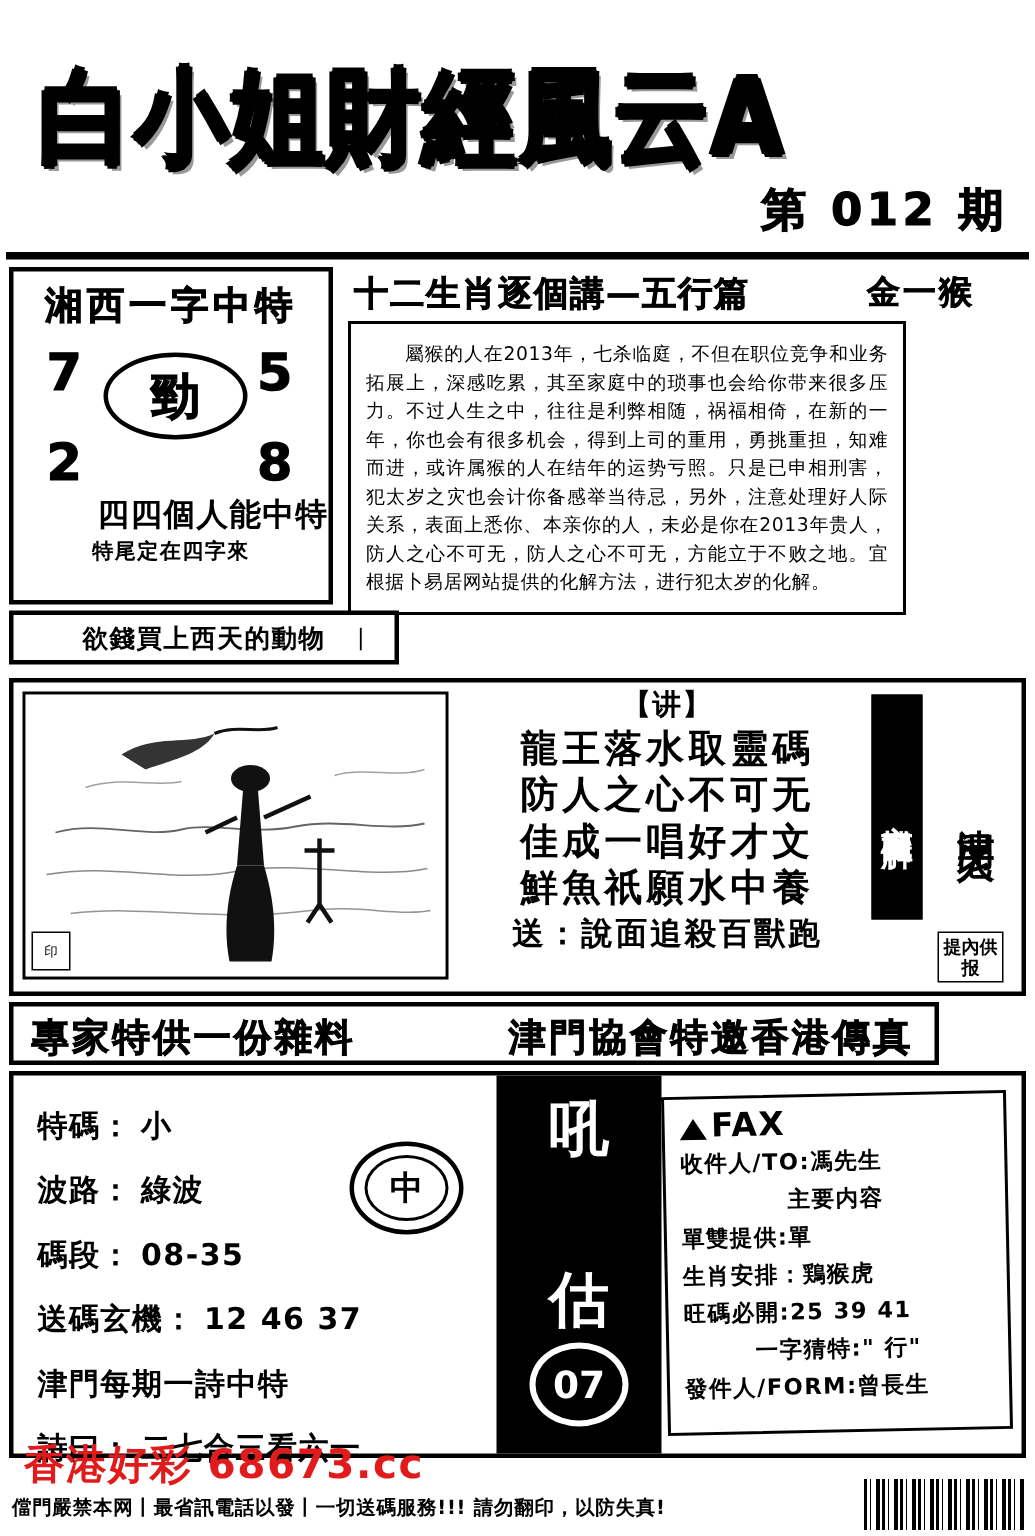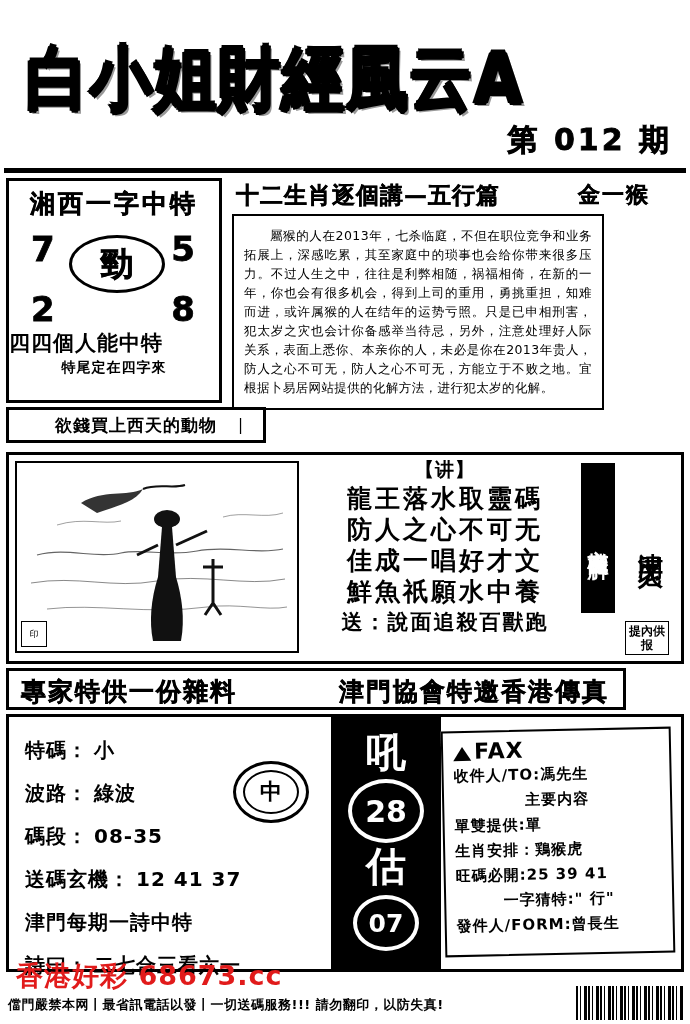--- a/index.html
+++ b/index.html
@@ -114,21 +114,21 @@
     align-items: center;
     justify-content: center;
     font-size: 33px;
     font-weight: bold;
     -webkit-text-stroke: 0.7px #000;
   }
   .leftbox-l1 {
     position: absolute;
     left: 0; top: 148px;
     width: 100%;
-    text-align: left;
+    text-align: right;
     font-size: 21px;
     font-weight: bold;
     letter-spacing: 1px;
   }
   .leftbox-l2 {
     position: absolute;
     left: 0; top: 178px;
     width: 100%;
     text-align: center;
     font-size: 14px;
@@ -590,39 +590,38 @@
       <div class="kv">
         <span class="k">特碼：</span><span class="v">小</span>
       </div>
       <div class="kv">
         <span class="k">波路：</span><span class="v">綠波</span>
       </div>
       <div class="kv">
         <span class="k">碼段：</span><span class="v">08-35</span>
       </div>
       <div class="kv">
-        <span class="k">送碼玄機：</span><span class="v">12 41 37</span>
+        <span class="k">送碼玄機：</span><span class="v">12 46 37</span>
       </div>
       <div class="kv">
         <span class="k">津門每期一詩中特</span><span class="v"></span>
       </div>
       <div class="kv">
         <span class="k">詩曰：</span><span class="v">二七合三看六一</span>
       </div>
     </div>
 
     <div class="seal">
       <div class="ring"></div>
       <div class="ring2"></div>
       <div class="ch">中</div>
     </div>
 
     <div class="blackcol">
       <div class="bc-top">吼</div>
-      <div class="circ c1">28</div>
       <div class="bc-mid">估</div>
       <div class="circ c2">07</div>
     </div>
 
     <div class="fax">
       <div class="fax-title">
         <span class="fax-tri"></span><span>FAX</span>
       </div>
       <div class="fax-line">收件人/TO:馮先生</div>
       <div class="fax-line center">主要内容</div>

